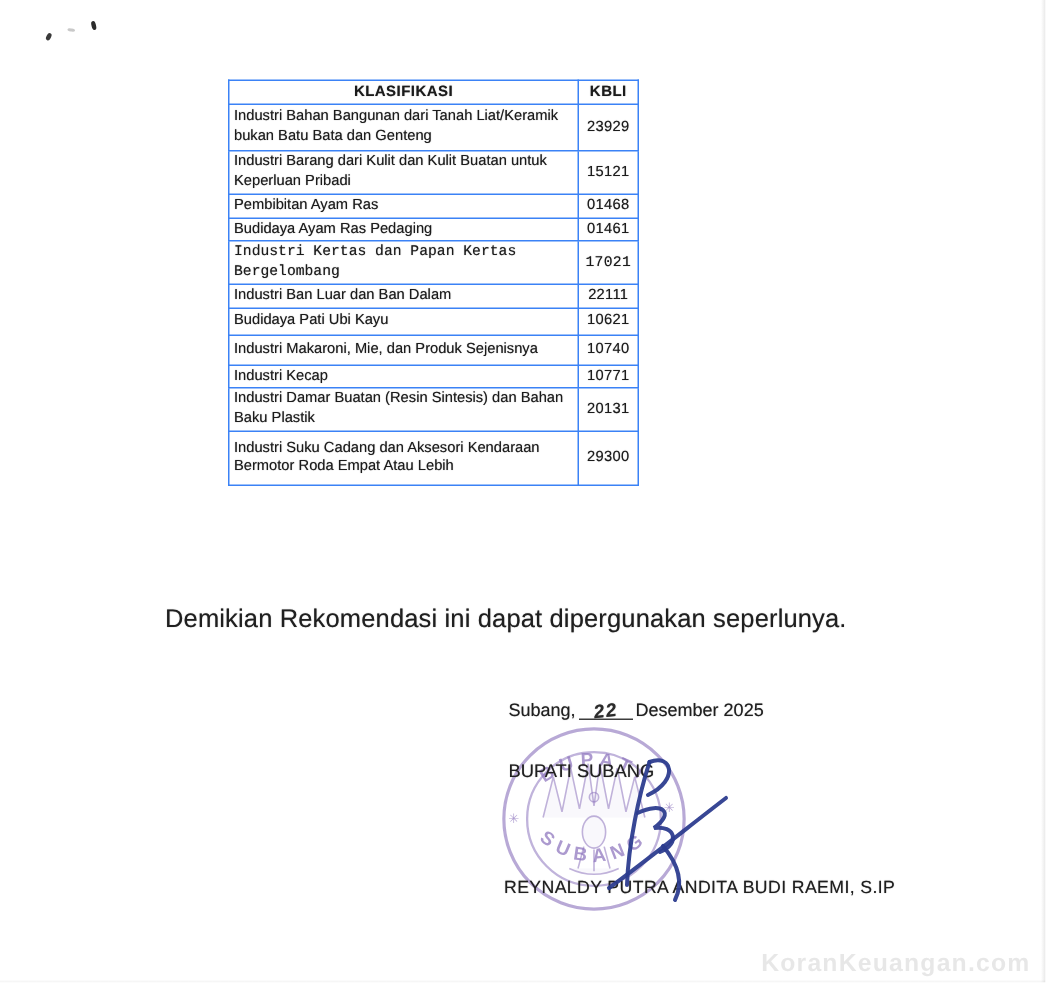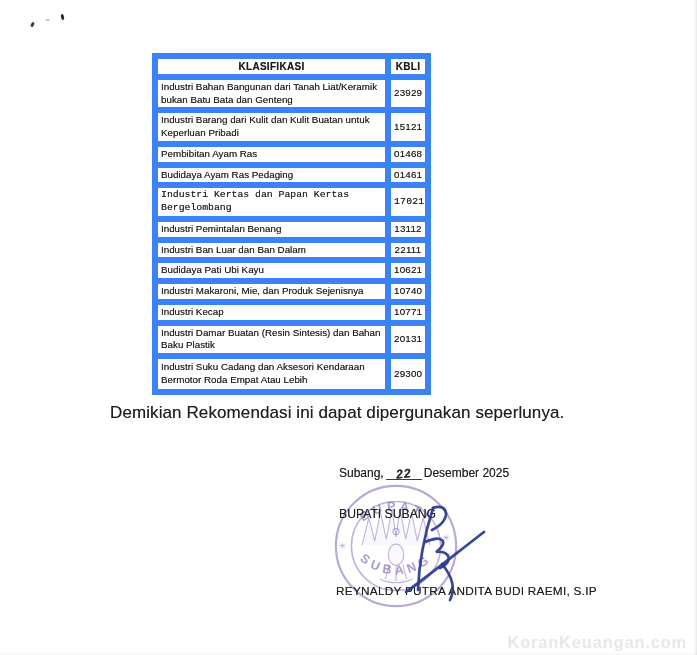--- a/index.html
+++ b/index.html
@@ -20,21 +20,21 @@
 
   
   table.kbli-table{
     position:absolute;left:152px;top:53px;width:273px;
     border-collapse:collapse;table-layout:fixed;
     font-size:9.8px;line-height:1.3;color:#1b1b1b;
   }
   .kbli-table col.col-klas{width:233px;}
   .kbli-table col.col-kbli{width:40px;}
   .kbli-table th,.kbli-table td{
-    border:6px solid #3b82f6;
+    border:1px solid #3b82f6;
     padding:1px 3px;vertical-align:middle;
     overflow:hidden;
   }
   .kbli-table thead tr{height:16px;}
   .kbli-table th{font-weight:bold;text-align:center;font-size:10px;letter-spacing:0.3px;}
   .kbli-table td.c-kbli{text-align:center;letter-spacing:0.2px;}
 
   
   .closing{
     position:absolute;left:110px;top:403px;margin:0;
@@ -122,24 +122,20 @@
         </tr>
         <tr style="height: 12px;">
           <td class="c-klas">Budidaya Ayam Ras Pedaging</td>
           <td class="c-kbli">01461</td>
         </tr>
         <tr style="height: 21px; font-family: Liberation Mono, monospace;">
           <td class="c-klas">Industri Kertas dan Papan Kertas Bergelombang</td>
           <td class="c-kbli">17021</td>
         </tr>
         <tr style="height: 12px;">
-          <td class="c-klas">Industri Pemintalan Benang</td>
-          <td class="c-kbli">13112</td>
-        </tr>
-        <tr style="height: 12px;">
           <td class="c-klas">Industri Ban Luar dan Ban Dalam</td>
           <td class="c-kbli">22111</td>
         </tr>
         <tr style="height: 18px;">
           <td class="c-klas">Budidaya Pati Ubi Kayu</td>
           <td class="c-kbli">10621</td>
         </tr>
         <tr style="height: 20px;">
           <td class="c-klas">Industri Makaroni, Mie, dan Produk Sejenisnya</td>
           <td class="c-kbli">10740</td>

